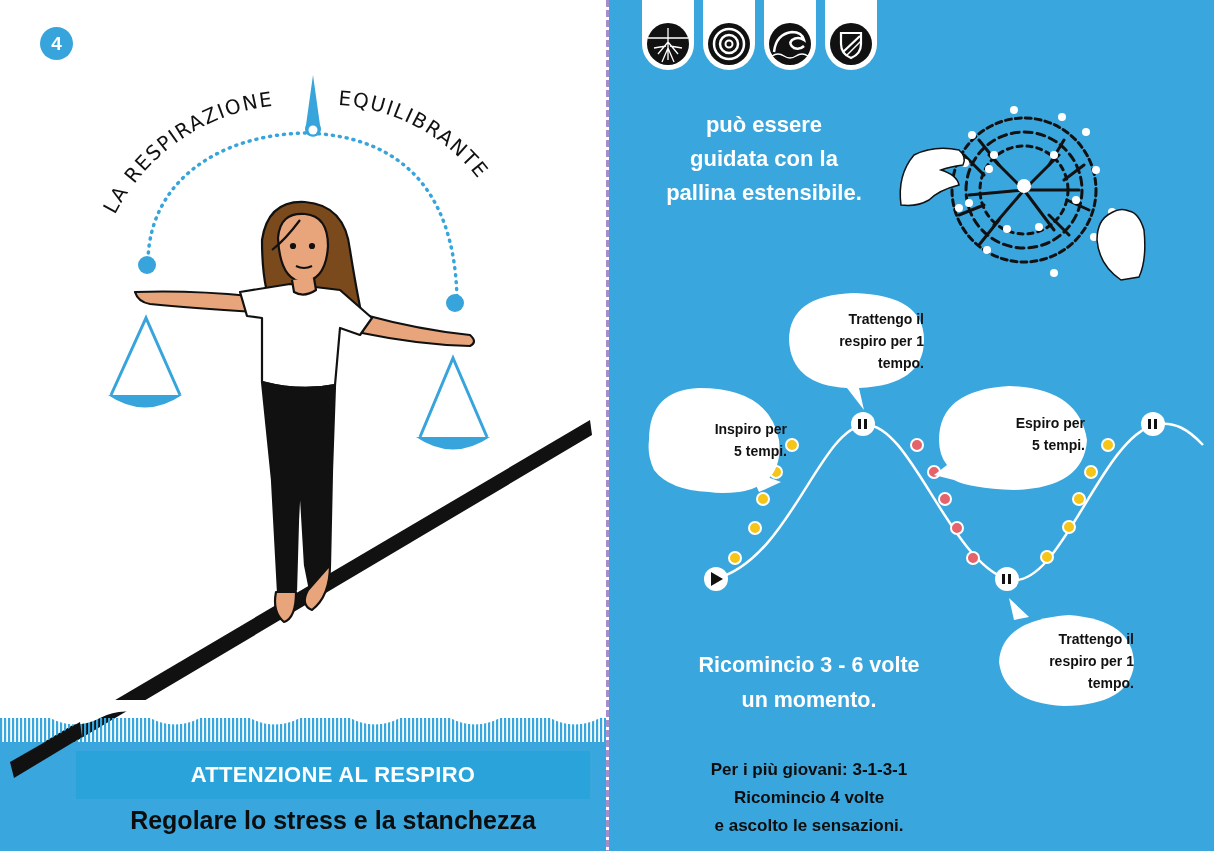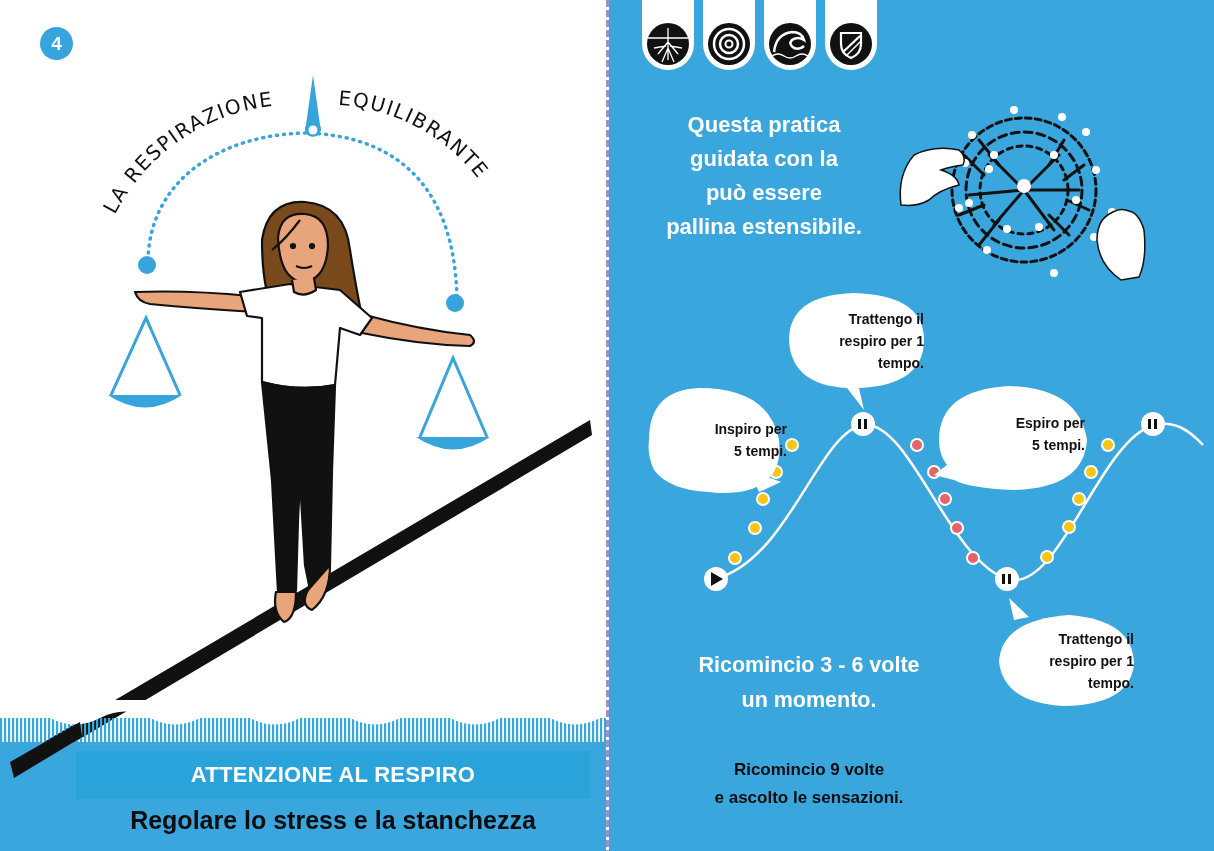--- a/index.html
+++ b/index.html
@@ -134,23 +134,22 @@
       <svg class="icon-wrap" viewBox="0 0 44 44">
         <circle cx="22" cy="22" r="21" fill="#111"></circle>
         <path d="M12 11 L32 11 L32 22 Q32 32 22 36 Q12 32 12 22 Z" fill="none" stroke="#fff" stroke-width="2.2"></path>
         <line x1="14" y1="30" x2="31" y2="14" stroke="#fff" stroke-width="2.2"></line>
         <line x1="18" y1="33" x2="32" y2="19" stroke="#fff" stroke-width="1.5"></line>
       </svg>
     </div>
   </div>
 
   <div class="intro">
-    <div>Questa pratica</div>
+    <div>può essere</div>
     <div>guidata con la</div>
-    <div>può essere</div>
     <div>pallina estensibile.</div>
   </div>
 
   <svg style="position:absolute;left:280px;top:95px" width="260" height="190" viewBox="0 0 260 190">
     <g stroke="#111" stroke-width="3" stroke-linecap="round" fill="none">
       <circle cx="135" cy="95" r="72" stroke-dasharray="6 4"></circle>
       <circle cx="135" cy="95" r="58" stroke-dasharray="8 5"></circle>
       <circle cx="135" cy="95" r="44" stroke-dasharray="5 5"></circle>
       <path d="M135 95 L100 60 M135 95 L170 60 M135 95 L105 130 M135 95 L165 135 M135 95 L80 100 M135 95 L190 95"></path>
       <path d="M75 60 L95 80 M90 45 L110 70 M175 45 L160 70 M195 70 L175 85 M70 120 L95 110 M90 150 L110 125 M180 140 L160 120 M200 115 L178 105"></path>
@@ -253,16 +252,17 @@
     <div>Trattengo il</div>
     <div>respiro per 1</div>
     <div>tempo.</div>
   </div>
 
   <div class="repeat-main">
     <div>Ricomincio 3 - 6 volte</div>
     <div>un momento.</div>
   </div>
   <div class="repeat-small">
-    <div>Ricomincio 9 volte</div>
+    <div>Per i più giovani: 3-1-3-1</div>
+    <div>Ricomincio 4 volte</div>
     <div>e ascolto le sensazioni.</div>
   </div>
 </div>
 
 </body></html>

